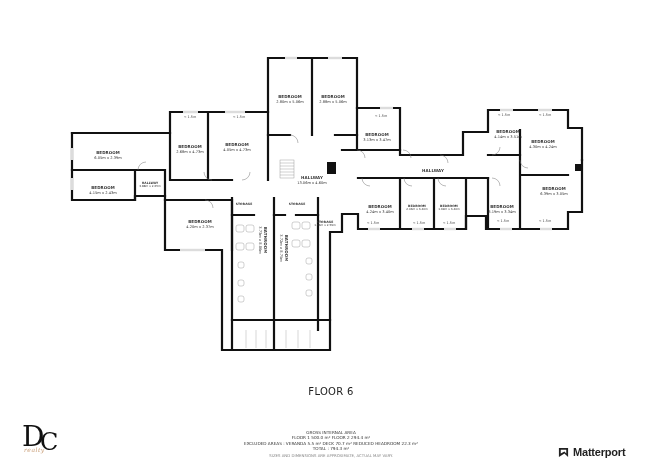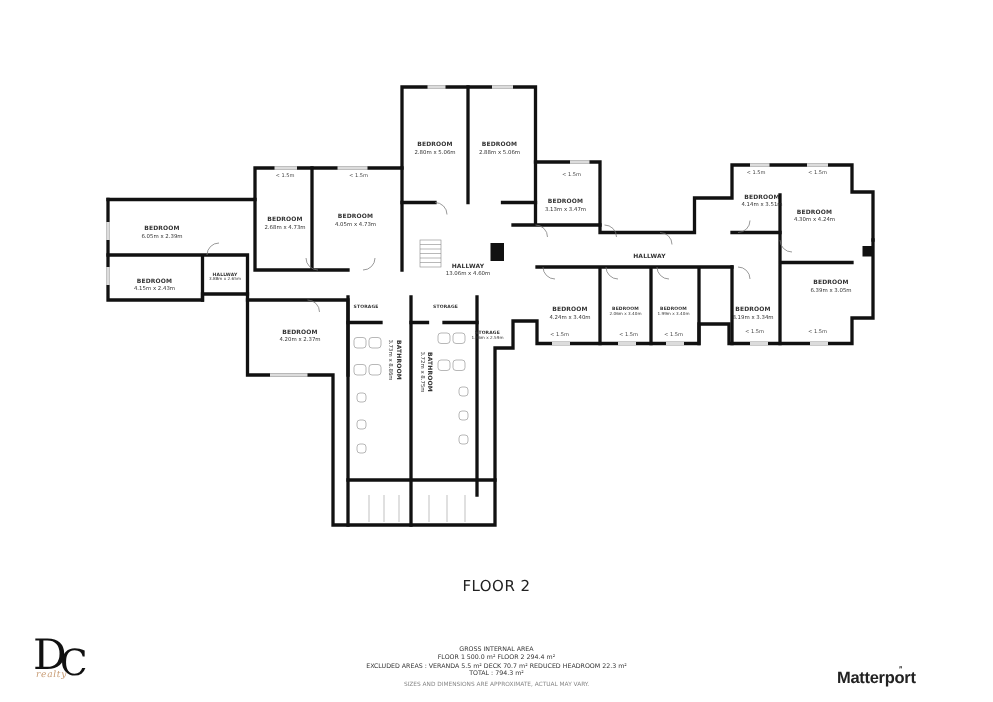--- a/index.html
+++ b/index.html
@@ -9,21 +9,21 @@
     .room-name { font-size: 4px; font-weight: bold; letter-spacing: 0.1px; }
     .room-dim { font-size: 3.6px; }
     .minor { font-size: 3.4px; color: #444; }
     .floor-title { position: absolute; left: 0; width: 662px; top: 386px; text-align: center; font-size: 10px; color: #222; letter-spacing: 0.3px; }
     .area-block { position: absolute; left: 0; width: 662px; top: 430px; text-align: center; color: #333; font-size: 4.2px; line-height: 5.4px; }
     .area-block .note { color: #888; font-size: 3.9px; margin-top: 1px; }
     .logo-dc { position: absolute; left: 18px; top: 420px; width: 50px; height: 40px; }
     .logo-dc .d { position: absolute; left: 4px; top: 0; font-family: "DejaVu Serif", serif; font-size: 28px; color: #111; }
     .logo-dc .c { position: absolute; left: 22px; top: 8px; font-family: "DejaVu Serif", serif; font-size: 24px; color: #111; }
     .logo-dc .script { position: absolute; left: 6px; top: 26px; font-family: "DejaVu Serif", serif; font-style: italic; font-size: 6px; color: #c79a72; letter-spacing: 0.5px; }
-    .matterport { position: absolute; left: 558px; top: 444px; height: 14px; display: flex; align-items: flex-end; flex-direction: column; }
+    .matterport { position: absolute; left: 558px; top: 444px; height: 14px; display: flex; align-items: flex-end; }
     .matterport .mp-icon { width: 11px; height: 11px; margin-right: 4px; }
     .matterport .mp-text { font-family: "Liberation Sans", sans-serif; font-weight: bold; font-size: 11px; color: #222; letter-spacing: -0.2px; }
   </style>
 </head>
 <body>
 
 <svg id="plan" width="662" height="468" viewBox="0 0 662 468" xmlns="http://www.w3.org/2000/svg">
   <g fill="none" stroke="#111" stroke-width="2.2" stroke-linecap="square">
 
     <path d="M72 133 L170 133 L170 112 L268 112 L268 58 L357 58 L357 108 L400 108 L400 155 L463 155 L463 132 L488 132 L488 110 L568 110 L568 128 L582 128 L582 160"></path>
@@ -214,21 +214,21 @@
   <div class="room-label minor" style="left:381px;top:117px;">&lt; 1.5m</div>
   <div class="room-label minor" style="left:373px;top:224px;">&lt; 1.5m</div>
   <div class="room-label minor" style="left:419px;top:224px;">&lt; 1.5m</div>
   <div class="room-label minor" style="left:449px;top:224px;">&lt; 1.5m</div>
   <div class="room-label minor" style="left:504px;top:116px;">&lt; 1.5m</div>
   <div class="room-label minor" style="left:545px;top:116px;">&lt; 1.5m</div>
   <div class="room-label minor" style="left:503px;top:222px;">&lt; 1.5m</div>
   <div class="room-label minor" style="left:545px;top:222px;">&lt; 1.5m</div>
 </div>
 
-<div class="floor-title">FLOOR 2</div>
+<div class="floor-title">FLOOR 6</div>
 
 <div class="area-block">
   <div>GROSS INTERNAL AREA</div>
   <div>FLOOR 1 500.0 m²   FLOOR 2 294.4 m²</div>
   <div>EXCLUDED AREAS :  VERANDA 5.5 m²   DECK 70.7 m²   REDUCED HEADROOM 22.3 m²</div>
   <div>TOTAL :  794.3 m²</div>
   <div class="note">SIZES AND DIMENSIONS ARE APPROXIMATE, ACTUAL MAY VARY.</div>
 </div>
 
 <div class="logo-dc">

